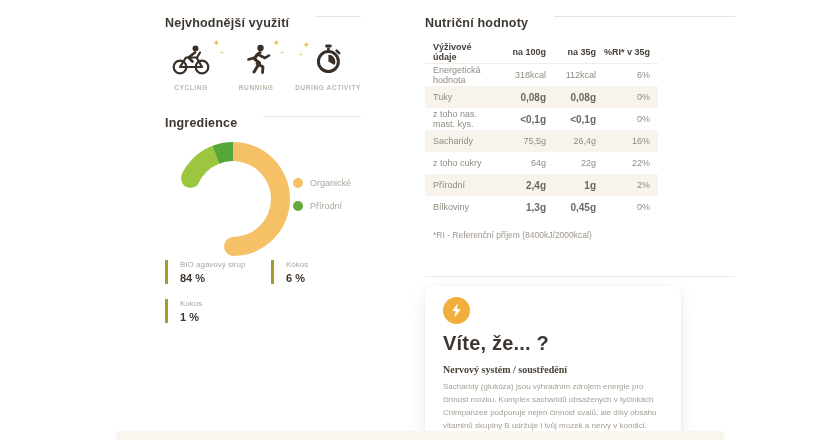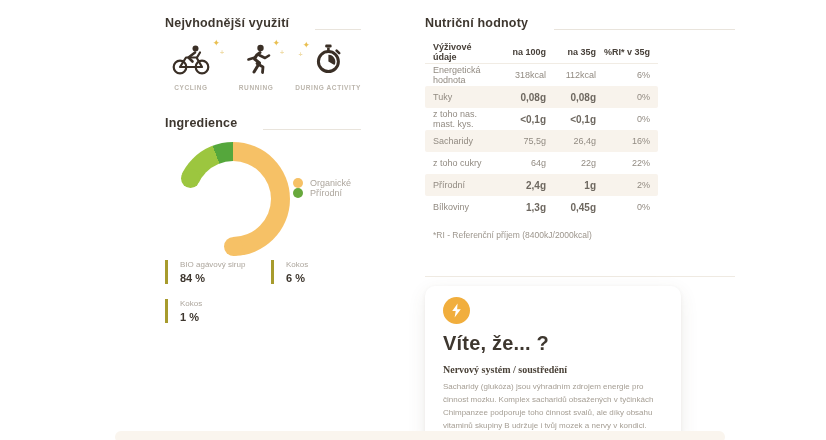--- a/index.html
+++ b/index.html
@@ -2,21 +2,21 @@
 <html style="--heading: #3E372F; --shaded: #F8F3EC; --bar: #A79B2D; --bolt: #F1AE3D;"><head>
 <meta charset="utf-8">
 <style>
   * { margin:0; padding:0; box-sizing:border-box; }
   html,body { background:#fff; }
   .canvas {
     position:relative; width:826px; height:440px; background:#fff;
     font-family:"Liberation Sans","DejaVu Sans",sans-serif; overflow:hidden;
   }
   
-  .sec-head { display:flex; align-items:flex-end; gap:26px; }
+  .sec-head { display:flex; align-items:flex-start; gap:26px; }
   .sec-title { font-size:12.5px; font-weight:700; color:var(--heading); letter-spacing:.2px; }
   .rule { flex:1; height:1px; background:#E9E4DC; }
 
   
   .usage { position:absolute; left:165px; top:16px; width:196px; }
   .usage-items { display:flex; justify-content:space-between; margin-top:12px; }
   .usage-item { display:flex; flex-direction:column; align-items:center; min-width:52px; }
   .icon-wrap { position:relative; height:33px; display:flex; align-items:flex-end; justify-content:center; }
   .icon-wrap svg { display:block; }
   .icon-wrap::before { content:"✦"; position:absolute; top:-4px; right:-9px; font-size:9px; color:#E9BF50; }
@@ -25,21 +25,21 @@
   .usage-item:nth-child(3) .icon-wrap::after  { right:auto; left:-14px; top:9px; }
   .usage-label { margin-top:9px; font-size:6.5px; letter-spacing:.6px; font-weight:600; color:#BCB6AD; white-space:nowrap; }
 
   
   .ingredients { position:absolute; left:165px; top:116px; width:196px; height:230px; }
   .donut { position:absolute; left:11px; top:26px; width:114px; height:114px; border-radius:50%; }
   .donut .hole { position:absolute; left:19px; top:19px; width:76px; height:76px; border-radius:50%; background:#fff; }
   .donut .cap { position:absolute; width:19px; height:19px; border-radius:50%; }
   .donut .cap-end   { left:48px; top:95px; }
   .donut .cap-start { left:5px;  top:27px; }
-  .legend { position:absolute; left:128px; top:62px; display:flex; flex-direction:column; }
+  .legend { position:absolute; left:128px; top:62px; display:flex; flex-direction:column; gap:13px; }
   .legend-item { display:flex; align-items:center; gap:7px; cursor:pointer; }
   .legend-dot { width:10px; height:10px; border-radius:50%; flex:0 0 auto; }
   .legend-label { font-size:9px; color:#ADA69D; }
   .ing-grid { position:absolute; left:0; top:144px; width:200px; display:grid;
               grid-template-columns:102px 1fr; column-gap:4px; row-gap:15px; }
   .ing-item { border-left:3px solid var(--bar); padding-left:12px; }
   .ing-name { font-size:8px; color:#ADA69D; }
   .ing-value { font-size:11px; font-weight:700; color:var(--heading); margin-top:3px; }
 
   
@@ -217,18 +217,18 @@
     <div class="divider"></div>
 
     <div class="fact-card">
       <div class="bolt-circle" id="bolt-circle">
           <svg width="13" height="15" viewBox="0 0 24 28">
     <path d="M14 1 L4 15 h6.5 L8.5 27 L20 11.5 h-6.8 Z" fill="#FFFFFF"></path>
   </svg>
         </div>
       <div class="fact-title">Víte, že... ?</div>
       <div class="fact-sub">Nervový systém / soustředění</div>
-      <div class="fact-body">Sacharidy (glukóza) jsou výhradním zdrojem energie pro činnost mozku. Komplex sacharidů obsažených v tyčinkách Chimpanzee podporuje toho činnost svalů, ale díky obsahu vitaminů skupiny B udržuje i tvůj mozek a nervy v kondici.</div>
+      <div class="fact-body">Sacharidy (glukóza) jsou výhradním zdrojem energie pro činnost mozku. Komplex sacharidů obsažených v tyčinkách Chimpanzee podporuje nejen činnost svalů, ale díky obsahu vitaminů skupiny B udržuje i tvůj mozek a nervy v kondici.</div>
     </div>
   </section>
 
   <div class="bottom-bar"></div>
 </div>
 
 </body></html>

